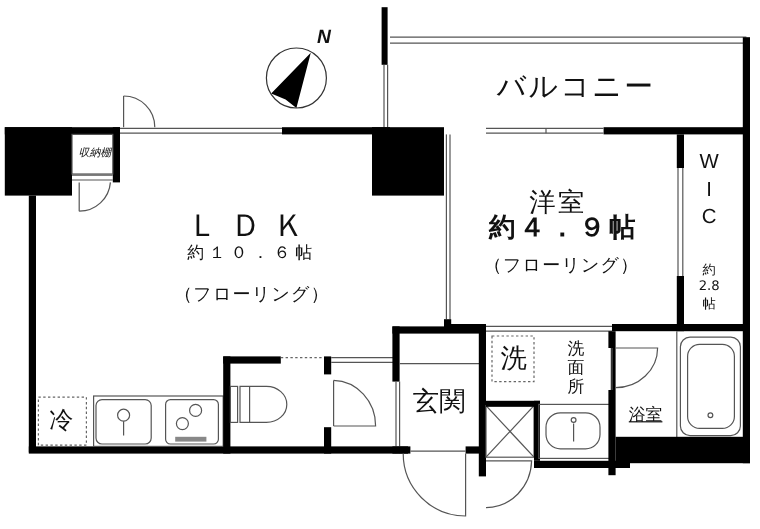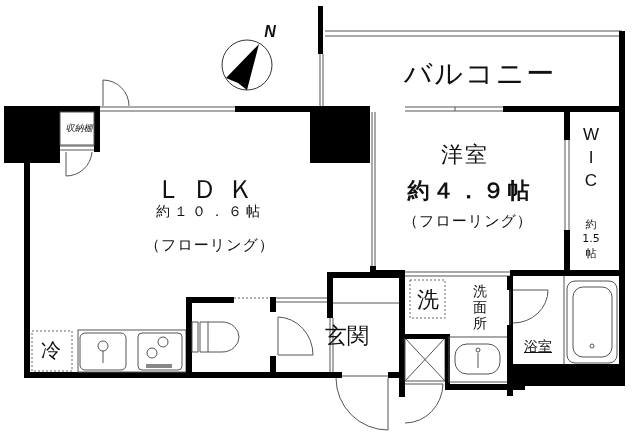--- a/index.html
+++ b/index.html
@@ -2,29 +2,29 @@
 <html><head>
 <meta charset="utf-8">
 <style>
   html,body{margin:0;padding:0;background:#ffffff;}
   body{width:633px;height:441px;position:relative;overflow:hidden;font-family:"DejaVu Sans","Liberation Sans",sans-serif;color:#111;}
   svg.plan{position:absolute;left:0;top:0;width:633px;height:441px;}
   .lbl{position:absolute;text-align:center;white-space:nowrap;color:#111;line-height:1;}
   .ldk-name{left:140px;top:176px;width:140px;font-size:26px;letter-spacing:10px;}
   .ldk-area{left:110px;top:205px;width:200px;font-size:14px;letter-spacing:4px;font-family:Liberation Mono, monospace;}
   .ldk-floor{left:110px;top:238px;width:200px;font-size:15px;letter-spacing:1px;}
-  .bal{left:400px;top:60px;width:160px;font-size:28px;letter-spacing:2px;}
-  .yo-name{left:410px;top:144px;width:110px;font-size:22px;letter-spacing:2px;}
+  .bal{left:400px;top:60px;width:160px;font-size:24px;letter-spacing:2px;}
+  .yo-name{left:410px;top:159px;width:110px;font-size:22px;letter-spacing:2px;}
   .yo-area{left:395px;top:180px;width:150px;font-size:22px;letter-spacing:3px;font-weight:bold;}
   .yo-floor{left:388px;top:214px;width:160px;font-size:15px;letter-spacing:1px;}
   .wic{left:580px;top:124px;width:22px;font-size:17px;font-family:"Liberation Sans",sans-serif;line-height:1.35;}
   .wic-area{left:576px;top:218px;width:30px;font-size:11px;line-height:1.3;}
   .storage{left:62px;top:124px;width:34px;font-size:9px;font-style:italic;}
   .fridge{left:36px;top:340px;width:30px;font-size:20px;}
-  .genkan{left:317px;top:325px;width:60px;font-size:22px;}
+  .genkan{left:336px;top:325px;width:60px;font-size:22px;}
   .wash{left:410px;top:289px;width:36px;font-size:22px;}
   .senmen{left:468px;top:283px;width:24px;font-size:14px;line-height:1.15;}
   .bath{left:518px;top:339px;width:40px;font-size:14px;text-decoration:underline;}
   .north{left:262px;top:24px;width:16px;font-size:16px;font-style:italic;font-weight:bold;font-family:"Liberation Sans",sans-serif;}
 </style>
 </head>
 <body>
 
 <svg class="plan" viewBox="0 0 633 441" xmlns="http://www.w3.org/2000/svg">
 
@@ -158,21 +158,21 @@
 <div class="lbl yo-area">約４．９帖</div>
 <div class="lbl yo-floor">（フローリング）</div>
 
 <div class="lbl wic">
   <div>W</div>
   <div>I</div>
   <div>C</div>
 </div>
 <div class="lbl wic-area">
   <div>約</div>
-  <div>1.5</div>
+  <div>2.8</div>
   <div>帖</div>
 </div>
 
 <div class="lbl storage">収納棚</div>
 <div class="lbl fridge">冷</div>
 <div class="lbl genkan">玄関</div>
 <div class="lbl wash">洗</div>
 <div class="lbl senmen">
   <div>洗</div>
   <div>面</div>

